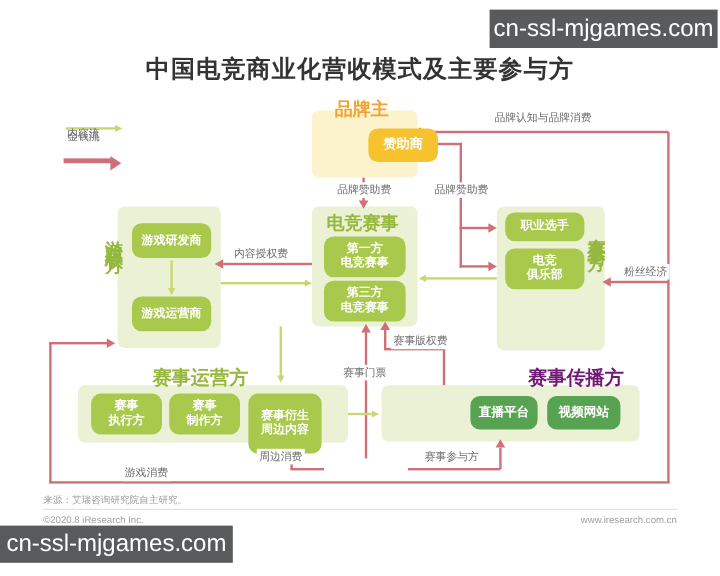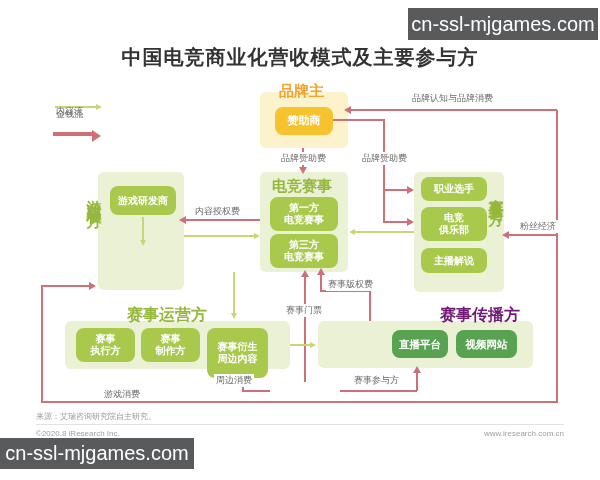--- a/index.html
+++ b/index.html
@@ -21,21 +21,21 @@
   .gtitle.orange{color:#f0a32f;}
   .vtitle{writing-mode:vertical-rl;text-orientation:upright;letter-spacing:3px;}
   
   .nbox{position:absolute;border-radius:8px;color:#fff;font-weight:bold;
         display:flex;flex-direction:column;align-items:center;justify-content:center;
         text-align:center;line-height:1.2;z-index:3;}
   .yg{background:#a9c94d;}     
   .dg{background:#58a351;}     
   .gold{background:#f6c32e;}
   .orangebox{background:#f4a62a;border-radius:12px;z-index:4;}
-  .fs10{font-size:10px;} .fs105{font-size:10.5px;} .fs11{font-size:11px;}
+  .fs10{font-size:10px;} .fs105{font-size:10.5px;} .fs11{font-size:11px;margin-left:32px;}
   
   .ml{position:absolute;background:#cf7078;z-index:1;}
   .gl{position:absolute;background:#cad672;z-index:1;}
   .ah{position:absolute;width:0;height:0;z-index:2;}
   .ar{border-top:4px solid transparent;border-bottom:4px solid transparent;border-left:7px solid #cf7078;}
   .al{border-top:4px solid transparent;border-bottom:4px solid transparent;border-right:7px solid #cf7078;}
   .au{border-left:4px solid transparent;border-right:4px solid transparent;border-bottom:7px solid #cf7078;}
   .ad{border-left:4px solid transparent;border-right:4px solid transparent;border-top:7px solid #cf7078;}
   .grh{border-top:3.5px solid transparent;border-bottom:3.5px solid transparent;border-left:6px solid #cad672;}
   .glh{border-top:3.5px solid transparent;border-bottom:3.5px solid transparent;border-right:6px solid #cad672;}
@@ -70,20 +70,23 @@
   <div class="panel panel-yellow" style="left:260px;top:92px;width:88px;height:56px;"></div>
   <div class="nbox gold fs11" style="left:275px;top:107px;width:58px;height:28px;">
       <span>赞助商</span>
     </div>
 
   <div class="panel" style="left:98px;top:172px;width:86px;height:118px;"></div>
   <div class="gtitle green vtitle" style="left:84px;top:188px;height:100px;font-size:15px;">游戏版权方</div>
   <div class="nbox yg fs10" style="left:110px;top:186px;width:66px;height:29px;">
       <span>游戏研发商</span>
     </div>
+  <div class="nbox yg fs10" style="left:110px;top:247px;width:66px;height:29px;">
+      <span>游戏运营商</span>
+    </div>
   <div class="gl" style="left:142px;top:217px;width:2px;height:24px;"></div>
   <div class="ah gd" style="left:139.5px;top:240px;"></div>
 
   <div class="panel" style="left:260px;top:172px;width:88px;height:100px;"></div>
   <div class="gtitle green" style="left:272px;top:177px;font-size:15px;">电竞赛事</div>
   <div class="nbox yg fs10" style="left:270px;top:197px;width:68px;height:34px;">
        <span>第一方</span>
        <span>电竞赛事</span>
     </div>
   <div class="nbox yg fs10" style="left:270px;top:234px;width:68px;height:34px;">
@@ -92,23 +95,20 @@
     </div>
 
   <div class="panel" style="left:414px;top:172px;width:90px;height:120px;"></div>
   <div class="gtitle green vtitle" style="left:486px;top:186px;height:100px;font-size:15px;">赛事参与方</div>
   <div class="nbox yg fs10" style="left:421px;top:177px;width:66px;height:24px;">
       <span>职业选手</span>
     </div>
   <div class="nbox yg fs10" style="left:421px;top:207px;width:66px;height:34px;">
        <span>电竞</span>
        <span>俱乐部</span>
-    </div>
-  <div class="nbox yg fs10" style="left:421px;top:248px;width:66px;height:25px;">
-      <span>主播解说</span>
     </div>
 
   <div class="gtitle green" style="left:127px;top:305px;font-size:16px;">赛事运营方</div>
   <div class="panel" style="left:65px;top:321px;width:225px;height:48px;"></div>
   <div class="nbox yg fs10" style="left:76px;top:328px;width:59px;height:34px;">
        <span>赛事</span>
        <span>执行方</span>
     </div>
   <div class="nbox yg fs10" style="left:141px;top:328px;width:59px;height:34px;">
        <span>赛事</span>

